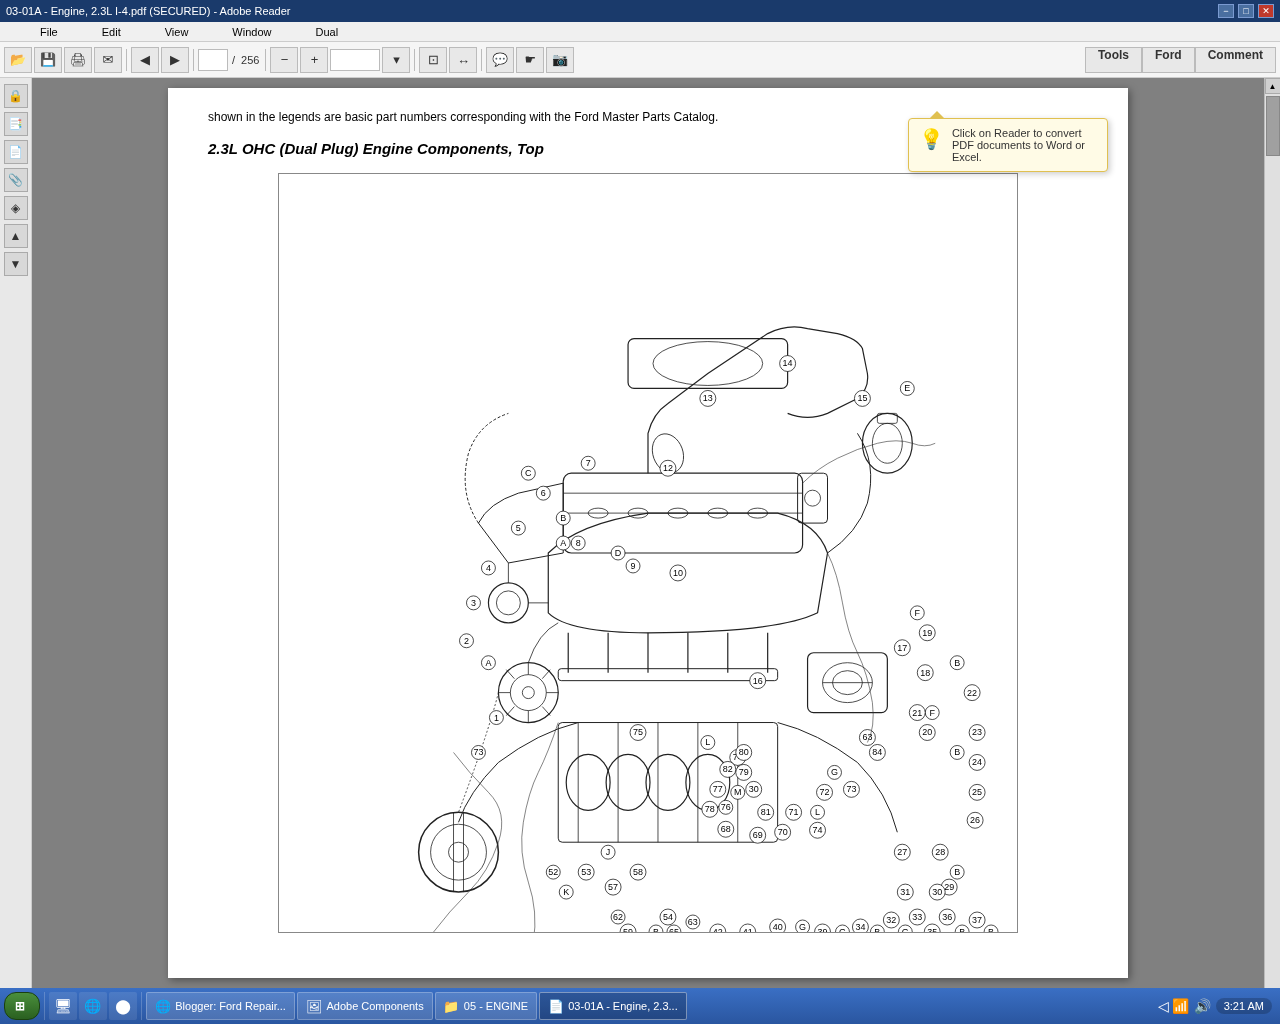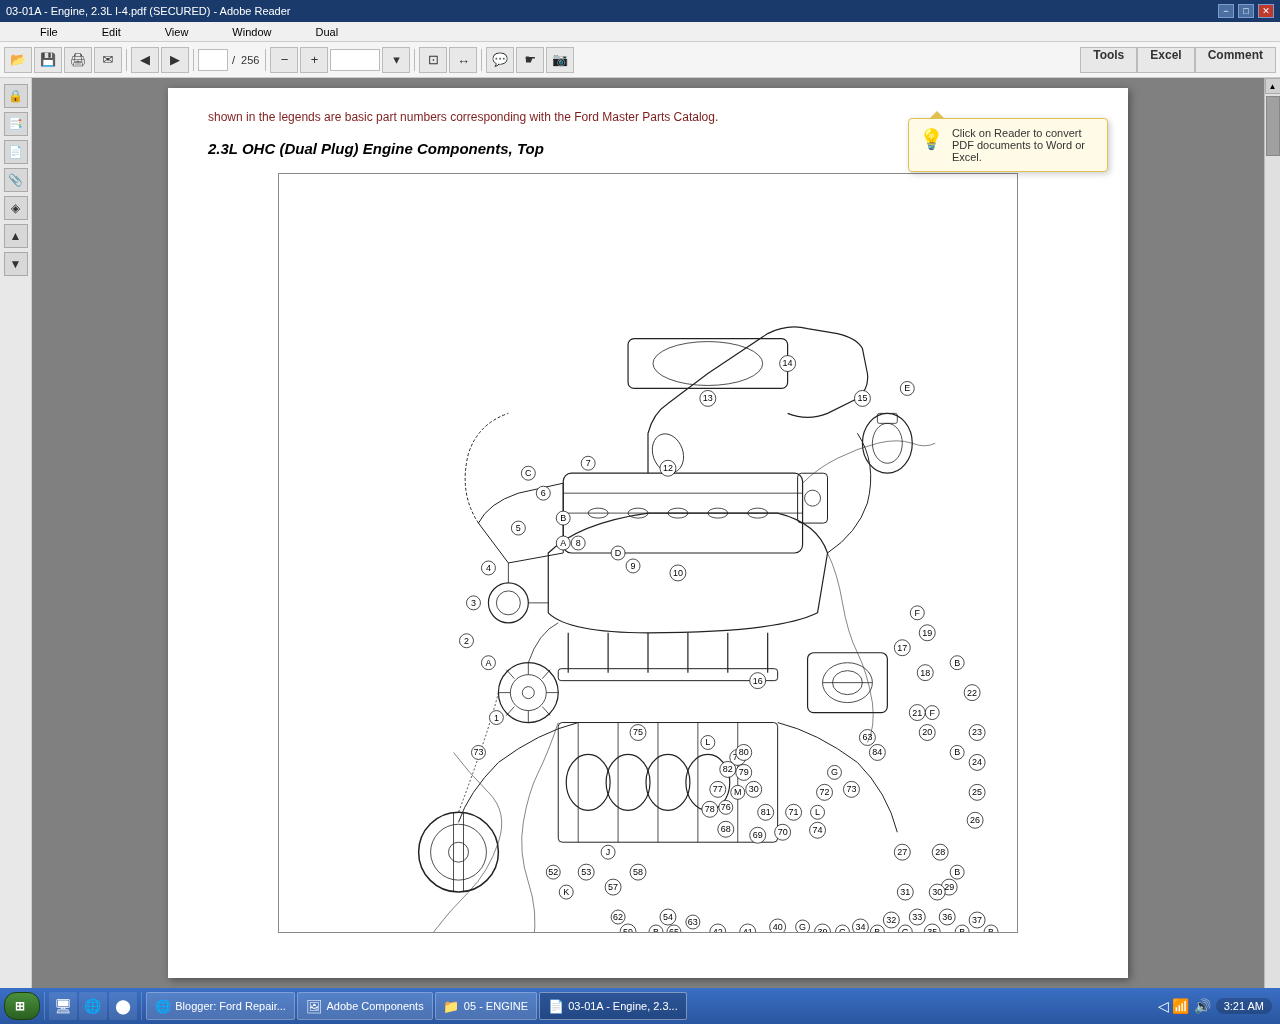--- a/index.html
+++ b/index.html
@@ -192,21 +192,21 @@
     }
     .tooltip-icon {
       font-size: 20px;
       color: #f0a000;
       flex-shrink: 0;
     }
 
     
     .pdf-text-intro {
       font-size: 12px;
-      color: #7f1d1d;
+      color: #000000;
       margin-bottom: 14px;
       line-height: 1.5;
     }
     .pdf-heading {
       font-size: 15px;
       font-weight: bold;
       color: #000;
       margin-bottom: 16px;
       font-style: italic;
     }
@@ -339,21 +339,21 @@
   <div class="tb-sep"></div>
   <div class="tb-btn">⊡</div>
   <div class="tb-btn">↔</div>
   <div class="tb-sep"></div>
   <div class="tb-btn">💬</div>
   <div class="tb-btn">☛</div>
   <div class="tb-btn">📷</div>
 
   <div id="right-toolbar">
     <div class="rt-btn">Tools</div>
-    <div class="rt-btn">Excel</div>
+    <div class="rt-btn">Ford</div>
     <div class="rt-btn">Comment</div>
   </div>
 </div>
 
 <div id="main-area">
 
   <div id="left-sidebar">
     <div class="side-btn">🔒</div>
     <div class="side-btn">📑</div>
     <div class="side-btn">📄</div>

